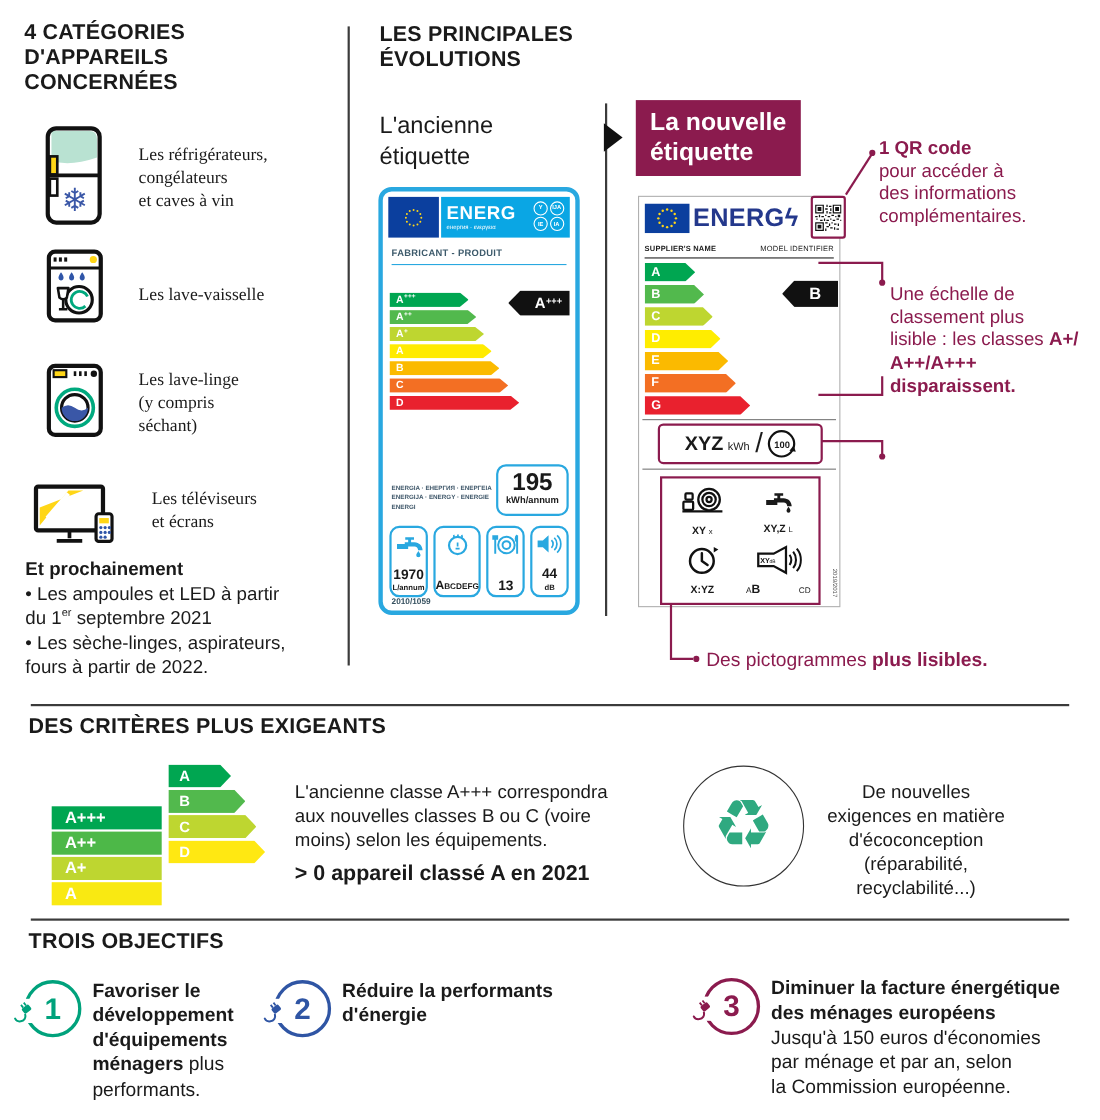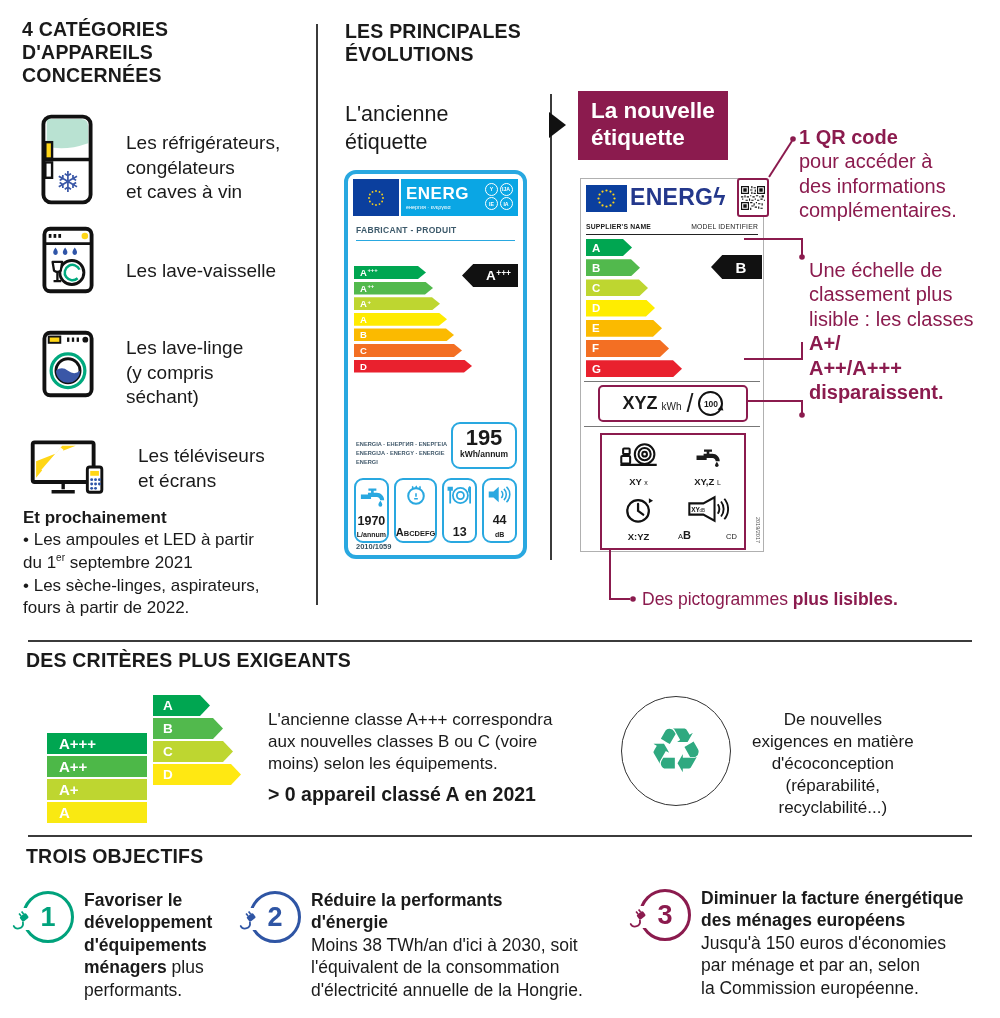--- a/index.html
+++ b/index.html
@@ -7,21 +7,21 @@
         font-family:"Liberation Sans",sans-serif;color:#1a1a1a;}
   .pre{white-space:pre-line;}
   .abs{position:absolute;}
   b,.b{font-weight:700;}
 
   
   .h-title{font-size:19.5px;font-weight:700;line-height:1.18;letter-spacing:.2px;}
 
   
   .cat-title{left:22px;top:18px;}
-  .cat-label{font-size:19px;line-height:1.3;}
+  .cat-label{font-size:16px;line-height:1.3;font-family:Liberation Serif, serif;}
   .coming-title{left:23px;top:508px;font-size:17px;font-weight:700;}
   .coming-text{left:23px;top:529px;width:298px;font-size:17px;line-height:1.32;}
   sup.small{font-size:10px;}
 
   
   .vline{position:absolute;width:1.5px;background:#3b3b3b;}
   .v1{left:316px;top:24px;height:581px;}
   .v2{left:550px;top:94px;height:466px;}
   .hrule{position:absolute;left:28px;width:944px;height:1.7px;background:#3b3b3b;}
   .h1{top:640px;}.h2{top:835px;}
@@ -113,21 +113,21 @@
             align-items:center;justify-items:center;padding:3px 2px;}
   .pc{display:flex;flex-direction:column;align-items:center;gap:2px;}
   .pc-label{font-size:9.5px;font-weight:700;}
   .pc-label .sm{font-size:7px;font-weight:400;}
   .pc4-a{font-size:7.5px;font-weight:400;}
   .pc4-b{font-size:11px;font-weight:700;}
   .pc4-c{font-size:7.5px;font-weight:400;margin-left:35px;}
   .nl-reg{position:absolute;right:2px;bottom:8px;font-size:5.5px;color:#555;writing-mode:vertical-rl;}
 
   
-  .ann{position:absolute;color:#8b1b4e;font-size:20px;line-height:1.22;}
+  .ann{position:absolute;color:#8b1b4e;font-size:17px;line-height:1.22;}
   .connectors{position:absolute;left:0;top:0;pointer-events:none;}
 
   
   .crit-title{left:26px;top:649px;}
   .oc{position:absolute;left:47px;width:100px;height:21px;color:#fff;font-weight:700;font-size:15px;
       display:flex;align-items:center;padding-left:12px;box-sizing:border-box;}
   .nc{position:absolute;left:153px;height:21px;color:#fff;font-weight:700;font-size:13.5px;
       display:flex;align-items:center;padding-left:10px;box-sizing:border-box;
       clip-path:polygon(0 0,calc(100% - 10px) 0,100% 50%,calc(100% - 10px) 100%,0 100%);}
   .crit-text{left:268px;top:709px;font-size:17px;line-height:1.3;}
@@ -584,23 +584,21 @@
       <svg width="22" height="22" viewBox="0 0 24 24">
         <path d="M13 13.5c.8 3.6-1.2 6-4.4 6.6-2.6.5-4.6-.6-5.6-2.6" fill="none" stroke="currentColor" stroke-width="2" stroke-linecap="round"></path>
         <g transform="rotate(-38 14 8)">
           <rect x="10" y="5" width="8.5" height="6.5" rx="1.6" fill="currentColor"></rect>
           <path d="M12.5 5V1.5M16 5V1.5" stroke="currentColor" stroke-width="1.8" fill="none"></path>
         </g>
       </svg>
     </span>
   </div>
   <div class="obj-text t2"><b class="pre">Réduire la performants
-d'énergie</b><div class="pre">Moins 38 TWh/an d'ici à 2030, soit
-l'équivalent de la consommation
-d'électricité annuelle de la Hongrie.</div></div>
+d'énergie</b></div>
 
   <div class="obj-circle o3" style="border-color: rgb(139, 27, 78); color: rgb(139, 27, 78);">
     <span>3</span>
     <span class="obj-plug">
       <svg width="22" height="22" viewBox="0 0 24 24">
         <path d="M13 13.5c.8 3.6-1.2 6-4.4 6.6-2.6.5-4.6-.6-5.6-2.6" fill="none" stroke="currentColor" stroke-width="2" stroke-linecap="round"></path>
         <g transform="rotate(-38 14 8)">
           <rect x="10" y="5" width="8.5" height="6.5" rx="1.6" fill="currentColor"></rect>
           <path d="M12.5 5V1.5M16 5V1.5" stroke="currentColor" stroke-width="1.8" fill="none"></path>
         </g>

